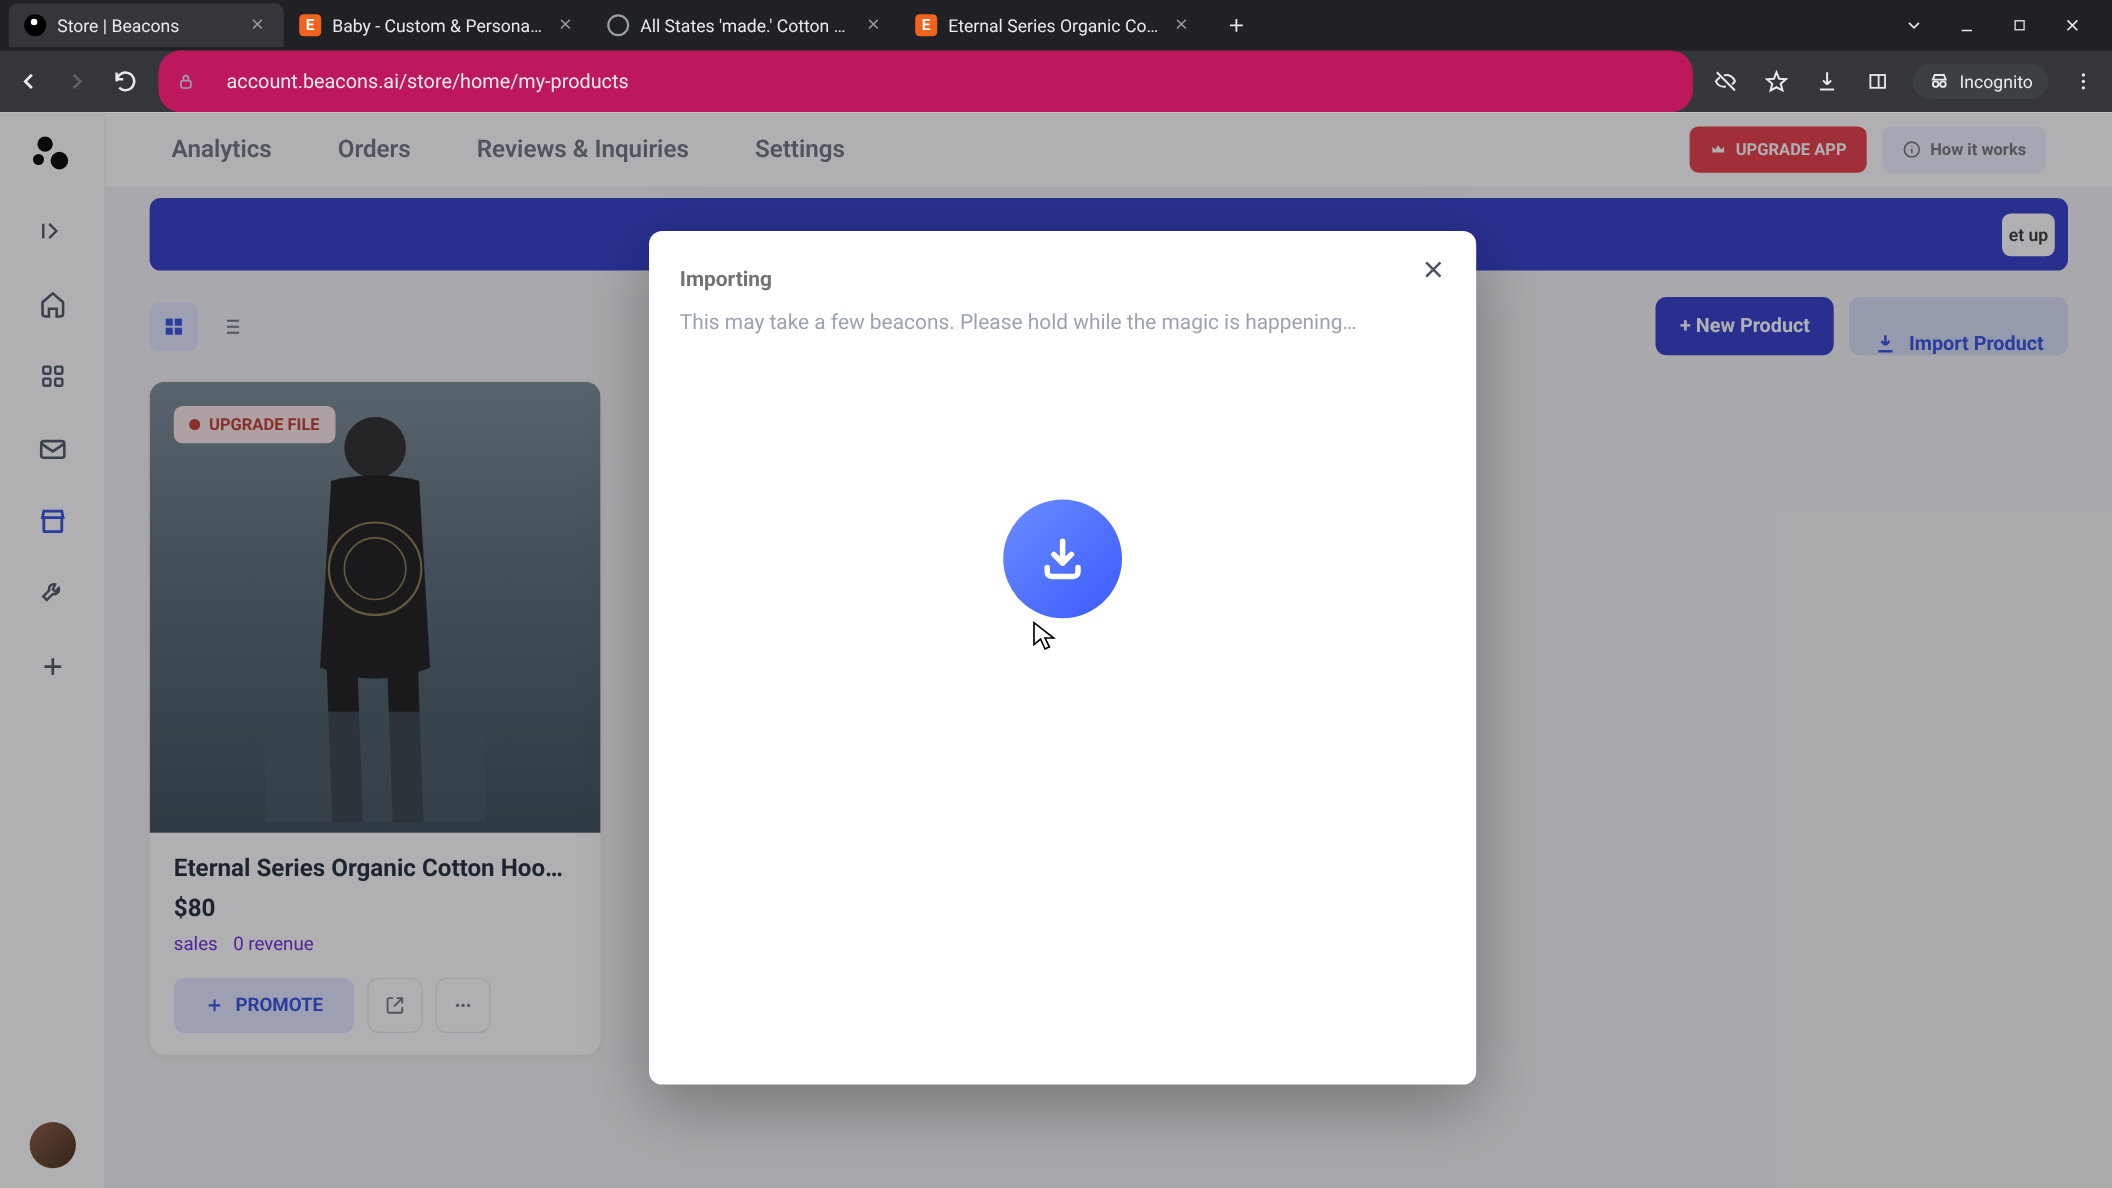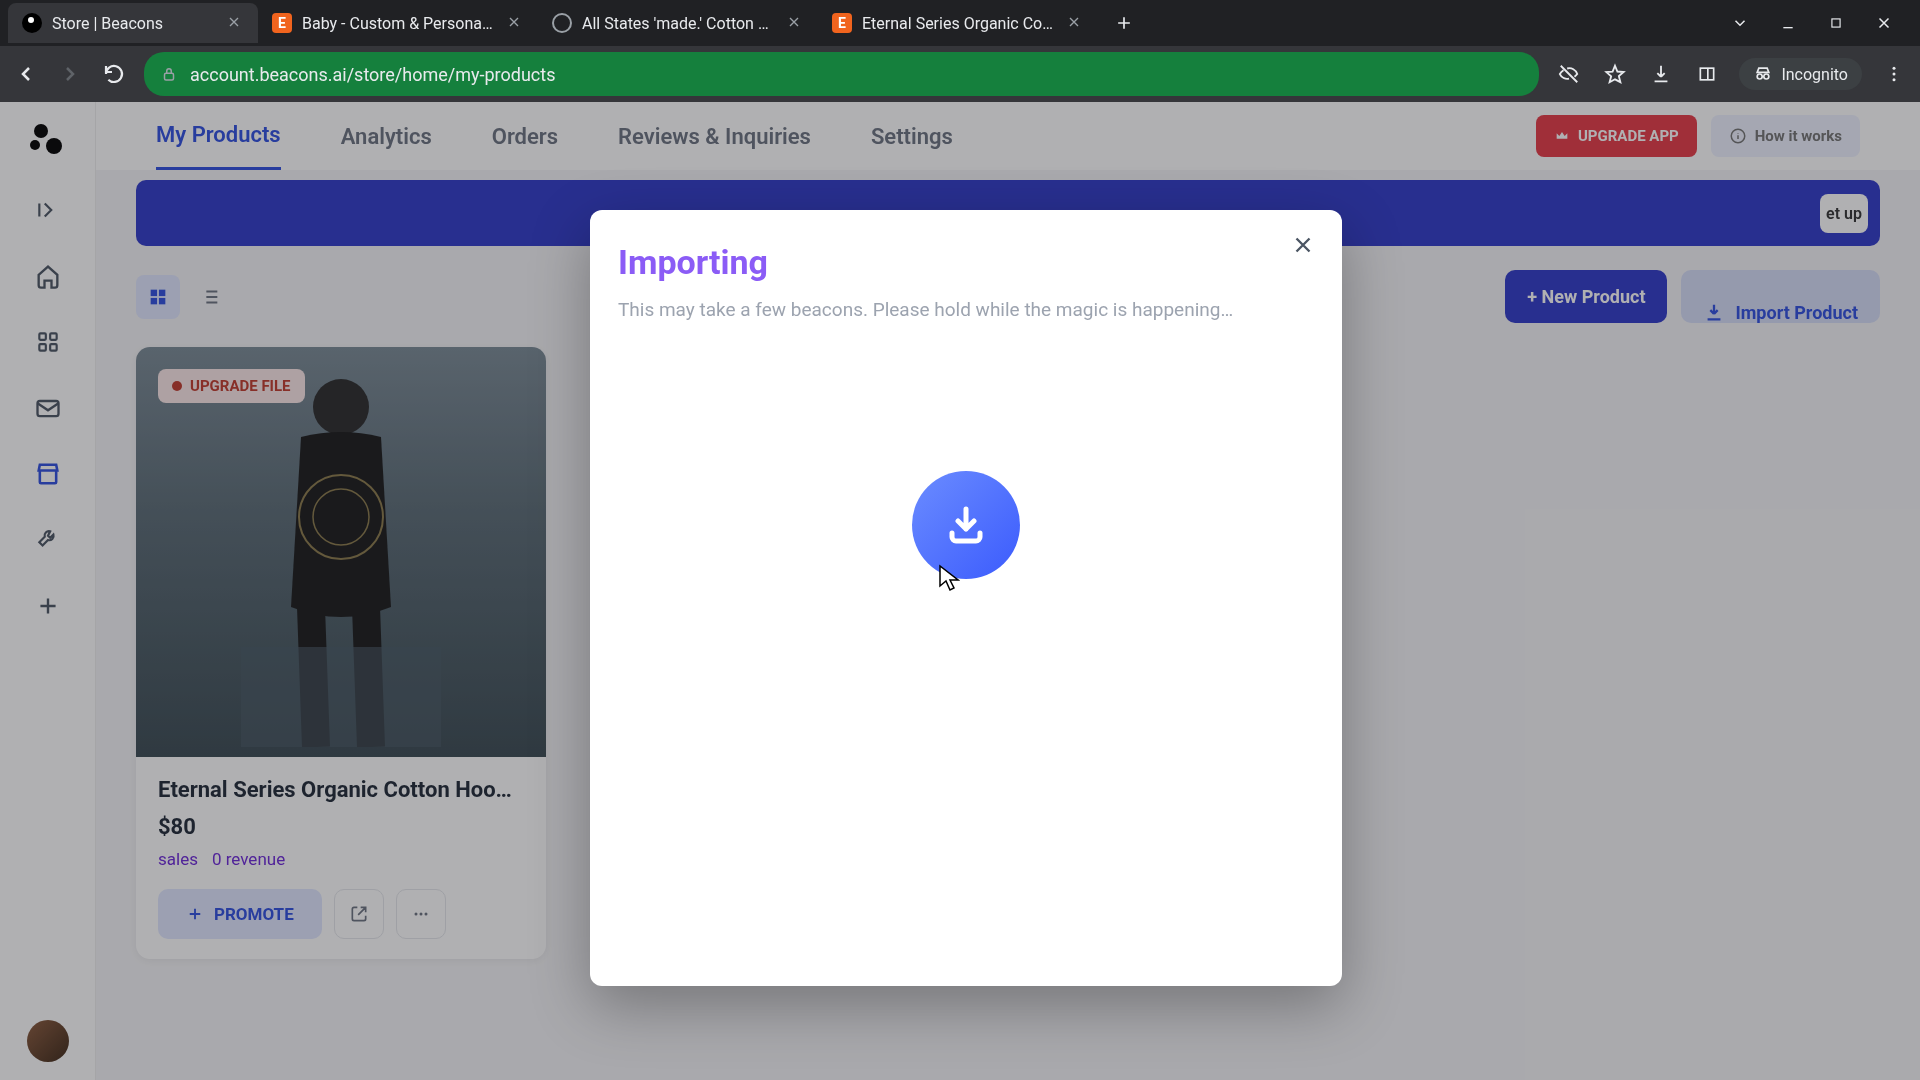--- a/index.html
+++ b/index.html
@@ -17,21 +17,21 @@
 .tab .favicon.globe { border: 2px solid #9aa0a6; border-radius: 50%; }
 .tab .title { flex: 1; white-space: nowrap; overflow: hidden; text-overflow: ellipsis; }
 .tab .close { width: 18px; height: 18px; color: #9aa0a6; }
 .tab-add { width: 36px; height: 36px; display: flex; align-items: center; justify-content: center; color: #e8eaed; margin-left: 8px; cursor: pointer; }
 .window-controls { margin-left: auto; display: flex; gap: 24px; padding-right: 16px; color: #e8eaed; }
 .window-ctrl { width: 24px; height: 24px; display: flex; align-items: center; justify-content: center; cursor: pointer; }
 
 .nav-bar { display: flex; align-items: center; height: 56px; background: #35363a; padding: 0 12px; gap: 16px; }
 .nav-btn { width: 28px; height: 28px; display: flex; align-items: center; justify-content: center; color: #e8eaed; cursor: pointer; }
 .nav-btn.disabled { color: #5f6368; }
-.url-bar { flex: 1; height: 44px; background: #15803d; border-radius: 20px; display: flex; align-items: center; padding: 0 16px; gap: 12px; color: #e8eaed; }
+.url-bar { flex: 1; height: 56px; background: #be185d; border-radius: 20px; display: flex; align-items: center; padding: 0 16px; gap: 28px; color: #e8eaed; }
 .url-bar .lock { color: #9aa0a6; }
 .url-text { flex: 1; font-size: 18px; color: #e8eaed; }
 .nav-right { display: flex; align-items: center; gap: 18px; color: #e8eaed; }
 .incognito-badge { display: flex; align-items: center; gap: 8px; background: #3c4043; padding: 6px 14px; border-radius: 18px; font-size: 16px; }
 
 
 .app { display: flex; height: calc(1080px - 102px); background: #fff; position: relative; }
 .overlay { position: absolute; inset: 0; background: rgba(30,30,35,0.35); z-index: 50; }
 
 .sidebar { width: 96px; background: #fff; border-right: 1px solid #eee; display: flex; flex-direction: column; align-items: center; padding-top: 18px; gap: 34px; }
@@ -70,21 +70,21 @@
 .card-title { font-size: 22px; font-weight: 700; color: #1f2937; white-space: nowrap; overflow: hidden; text-overflow: ellipsis; }
 .card-price { font-size: 22px; font-weight: 700; color: #1f2937; margin-top: 12px; }
 .card-meta { font-size: 17px; color: #6d28d9; margin-top: 10px; display: flex; gap: 14px; }
 .card-actions { display: flex; gap: 12px; margin-top: 20px; }
 .btn-promote { flex: 0 0 auto; background: #e0e7ff; color: #2f4fe0; padding: 14px 28px; border-radius: 10px; font-weight: 700; font-size: 17px; display: flex; align-items: center; gap: 10px; cursor: pointer; }
 .icon-btn { width: 50px; height: 50px; border: 1px solid #e5e7eb; border-radius: 10px; display: flex; align-items: center; justify-content: center; color: #6b7280; cursor: pointer; }
 
 
 .modal { position: absolute; z-index: 100; left: 590px; top: 108px; width: 752px; height: 776px; background: #fff; border-radius: 12px; box-shadow: 0 20px 60px rgba(0,0,0,0.3); padding: 32px 28px; }
 .modal-close { position: absolute; top: 22px; right: 24px; width: 28px; height: 28px; color: #4b5563; cursor: pointer; }
-.modal-title { font-size: 34px; font-weight: 700; color: #8b5cf6; }
+.modal-title { font-size: 19px; font-weight: 700; color: #737373; }
 .modal-sub { font-size: 19px; color: #9ca3af; margin-top: 16px; }
 .modal-icon { width: 108px; height: 108px; border-radius: 50%; background: linear-gradient(135deg,#6b8cff,#3b5bfd); margin: 150px auto 0; display: flex; align-items: center; justify-content: center; color: #fff; }
 .cursor { position: absolute; left: 348px; top: 354px; z-index: 110; pointer-events: none; }
 
 svg { display: block; }
 </style>
 </head>
 <body>
 
 <div class="browser-top">
@@ -267,21 +267,20 @@
     <span class="side-icon">
         <svg viewBox="0 0 24 24" width="26" height="26">
           <path d="M12 5v14M5 12h14" stroke="currentColor" stroke-width="2.2"></path>
         </svg>
       </span>
     <div class="avatar"></div>
   </div>
 
   <div class="main">
     <div class="top-tabs">
-      <span class="top-tab active">My Products</span>
       <span class="top-tab">Analytics</span>
       <span class="top-tab">Orders</span>
       <span class="top-tab">Reviews &amp; Inquiries</span>
       <span class="top-tab">Settings</span>
       <div class="top-right">
         <div class="btn-upgrade">
           <span>
               <svg viewBox="0 0 24 24" width="16" height="16">
                 <path d="M4 8l4 4 4-6 4 6 4-4v8H4z" fill="currentColor"></path>
               </svg>

